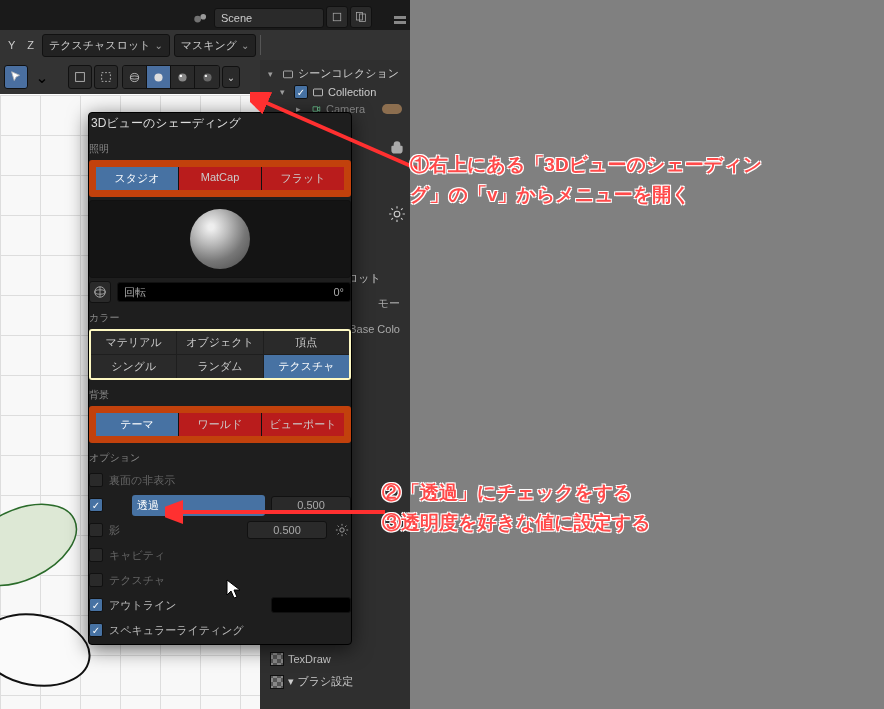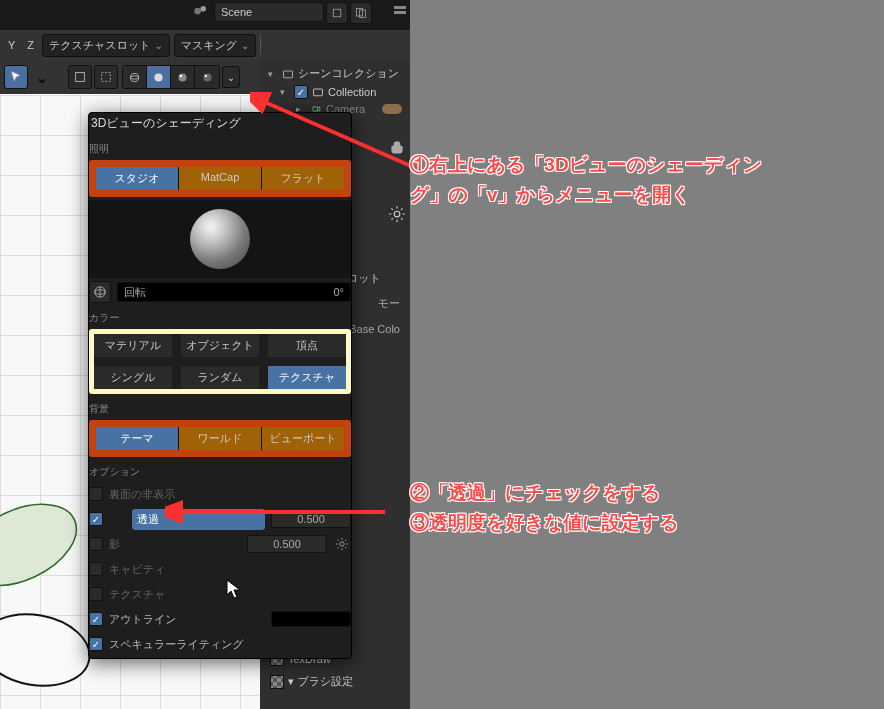--- a/index.html
+++ b/index.html
@@ -5,21 +5,21 @@
   * { box-sizing: border-box; margin: 0; padding: 0; font-family: sans-serif; }
   body { width: 884px; height: 709px; background: #808080; position: relative; overflow: hidden; }
   
   .left-region { position: absolute; left: 0; top: 0; width: 410px; height: 709px; background: #fff; }
   .grid-bg { position: absolute; left: 0; top: 95px; width: 410px; height: 614px; 
     background-image: linear-gradient(#ddd 1px, transparent 1px), linear-gradient(90deg, #ddd 1px, transparent 1px);
     background-size: 40px 40px; background-color: #f8f8f8; }
   
   .grid-bg svg.shapes { position: absolute; left: -30px; top: 380px; width: 160px; height: 230px; }
   
-  .topbar { position: absolute; left: 0; top: 0; width: 410px; height: 30px; background: #1a1a1a; display: flex; align-items: flex-start; padding: 2px; }
+  .topbar { position: absolute; left: 0; top: 0; width: 410px; height: 30px; background: #1a1a1a; display: flex; align-items: flex-end; padding: 2px; }
   .topbar .spacer { flex: 1; }
   .scene-icon { width: 18px; height: 18px; margin-right: 4px; opacity: 0.8; }
   .scene-input { background: #2a2a2a; color: #ccc; border: 1px solid #111; border-radius: 3px; padding: 2px 6px; font-size: 11px; width: 110px; height: 20px; }
   .iconbtn { width: 22px; height: 22px; background: #2a2a2a; border: 1px solid #111; border-radius: 3px; margin-left: 2px; display: inline-flex; align-items: center; justify-content: center; }
   .iconbtn svg { width: 12px; height: 12px; fill: #aaa; stroke: #aaa; }
 
   .header2 { position: absolute; left: 0; top: 30px; width: 410px; height: 30px; background: #333; display: flex; align-items: center; padding: 2px 4px; gap: 4px; }
   .header2 .lbl { color: #ccc; font-size: 11px; padding: 2px 4px; }
   .dropdown { background: #222; color: #ccc; font-size: 11px; padding: 3px 6px; border: 1px solid #111; border-radius: 3px; display: inline-flex; align-items: center; gap: 4px; }
   .dropdown::after { content: "⌄"; font-size: 10px; opacity: 0.7; }
@@ -34,29 +34,29 @@
   .segwrap .seg:last-child { border-right: none; }
   .segwrap .seg.sel { background: #4a6fa0; }
   .segwrap .seg svg { width: 13px; height: 13px; fill: #ccc; }
   .dd-caret { width: 18px; height: 22px; background: #2a2a2a; border: 1px solid #111; border-radius: 3px; display: inline-flex; align-items: center; justify-content: center; color: #ccc; font-size: 10px; }
 
   
   .panel { position: absolute; left: 88px; top: 112px; width: 264px; background: #1e1e1e; border: 1px solid #000; border-radius: 4px; box-shadow: 0 4px 20px rgba(0,0,0,0.6); color: #ccc; font-size: 11px; }
   .panel-title { color: #ddd; font-size: 12px; margin-bottom: 8px; padding: 2px; }
   .section-label { color: #888; font-size: 10px; margin: 8px 0 4px 0; font-family: Liberation Serif, serif; }
   .tabrow { display: flex; border: 7px solid #c2410c; border-radius: 3px; overflow: hidden; }
-  .tab { flex: 1; text-align: center; padding: 4px 0; background: #a16207; color: #ccc; font-size: 11px; cursor: pointer; border-right: 1px solid #111; }
+  .tab { flex: 1; text-align: center; padding: 4px 0; background: #b91c1c; color: #ccc; font-size: 11px; cursor: pointer; border-right: 1px solid #111; }
   .tab:last-child { border-right: none; }
   .tab.active { background: #4772a3; color: #fff; }
   .sphere-box { background: #141414; border: 1px solid #111; border-radius: 3px; height: 78px; margin: 3px 0; display: flex; align-items: center; justify-content: center; }
   .sphere-box .sphere { width: 60px; height: 60px; border-radius: 50%; background: radial-gradient(circle at 35% 30%, #eee 5%, #bbb 30%, #777 60%, #444 100%); }
   .row { display: flex; align-items: center; gap: 6px; margin: 3px 0; }
   .row .globe { width: 22px; height: 22px; background: #2a2a2a; border: 1px solid #111; border-radius: 3px; display: inline-flex; align-items: center; justify-content: center; }
   .slider { flex: 1; background: #000000; border: 1px solid #111; border-radius: 3px; height: 20px; display: flex; align-items: center; justify-content: space-between; padding: 0 6px; font-size: 11px; color: #aaa; }
-  .grid2 { display: grid; grid-template-columns: 1fr 1fr 1fr; gap: 9px; border: 5px solid #fef9c3; border-radius: 3px; overflow: hidden; }
+  .grid2 { display: grid; grid-template-columns: 1fr 1fr 1fr; gap: 1px; border: 2px solid #fef9c3; border-radius: 3px; overflow: hidden; }
   .grid2 .cell { background: #2a2a2a; color: #ccc; font-size: 11px; text-align: center; padding: 4px 0; cursor: pointer; }
   .grid2 .cell.active { background: #4772a3; color: #fff; }
   .checkrow { display: flex; align-items: center; gap: 6px; margin: 3px 0; min-height: 22px; }
   .chk { width: 14px; height: 14px; background: #2a2a2a; border: 1px solid #111; border-radius: 2px; display: inline-flex; align-items: center; justify-content: center; flex-shrink: 0; }
   .chk.on { background: #4772a3; }
   .chk.on::after { content: "✓"; color: #fff; font-size: 10px; }
   .checkrow .lbl { flex: 1; color: #bbb; font-size: 11px; font-family: Liberation Mono, monospace; }
   .checkrow .lbl.sel { background: #4772a3; color: #fff; padding: 3px 5px; border-radius: 3px; margin-left: 23px; }
   .checkrow.dim .lbl { color: #666; }
   .numfield { width: 80px; background: #2a2a2a; border: 1px solid #111; border-radius: 3px; height: 18px; display: inline-flex; align-items: center; justify-content: center; font-size: 11px; color: #aaa; }
@@ -358,16 +358,16 @@
         <path d="M0,0 L0,6 L8,3 z" fill="#ff3030"></path>
       </marker>
     </defs>
   <line x1="220" y1="12" x2="10" y2="12" stroke="#ff3030" stroke-width="4" marker-end="url(#ah2)"></line>
 </svg>
 
 <div class="anno" style="left:410px; top:150px;">
   <div>①右上にある「3Dビューのシェーディン</div>
   <div>グ」の「v」からメニューを開く</div>
 </div>
-<div class="anno" style="left:410px; top:478px;">
+<div class="anno" style="left:382px; top:478px;">
   <div>②「透過」にチェックをする</div>
   <div>③透明度を好きな値に設定する</div>
 </div>
 
 </body></html>

